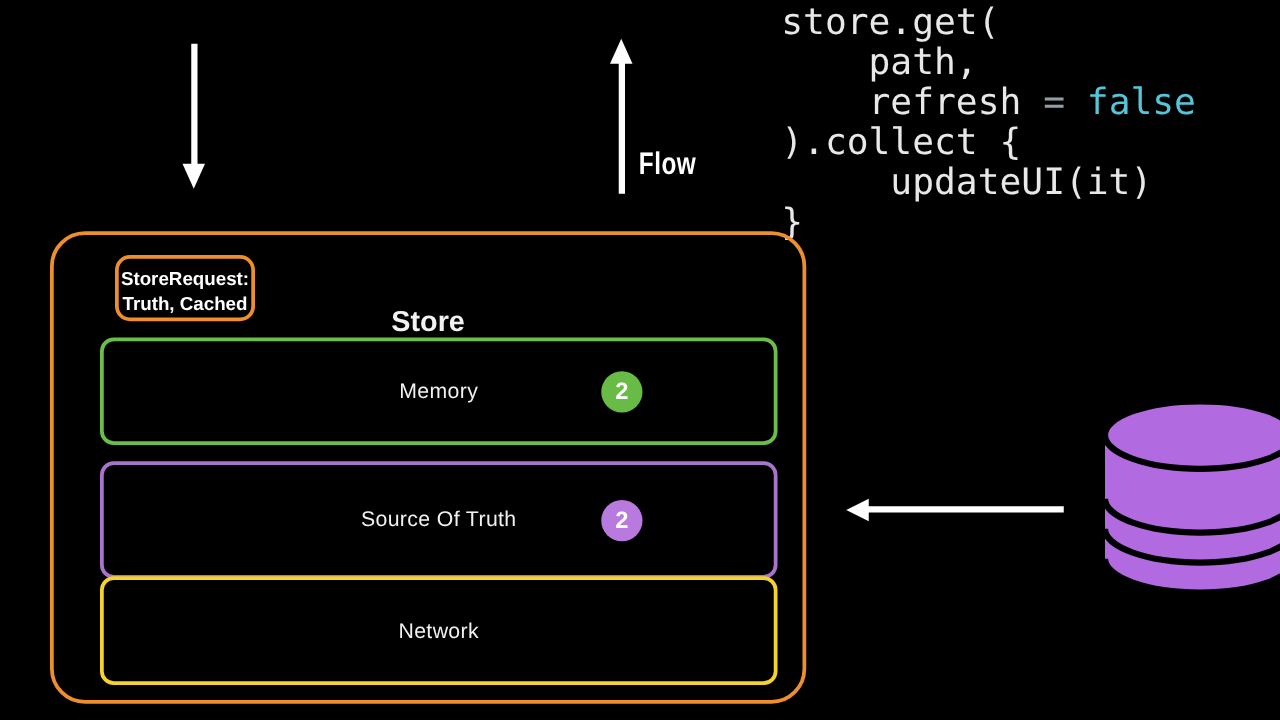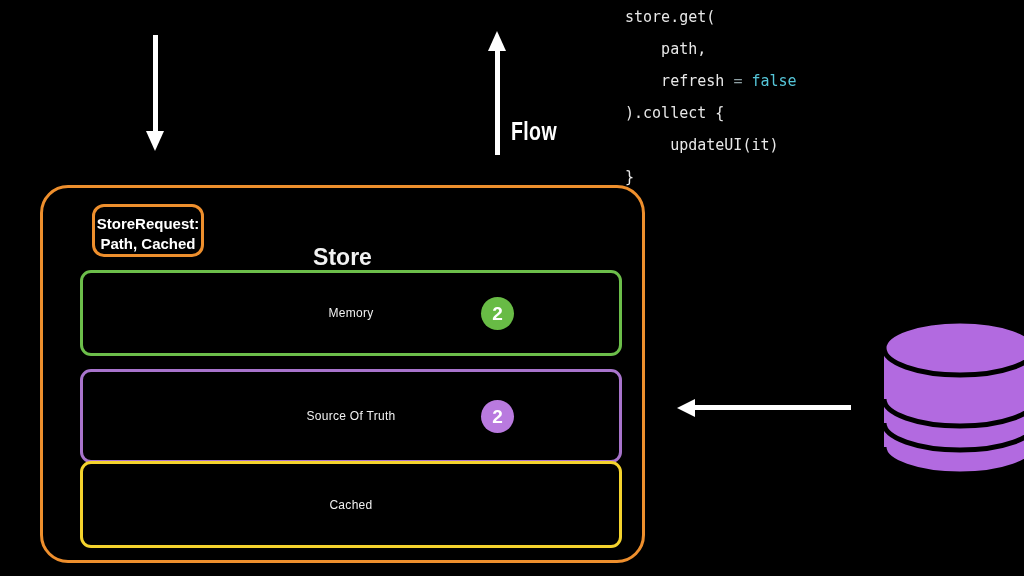--- a/index.html
+++ b/index.html
@@ -7,21 +7,21 @@
     width: 1024px; height: 576px; overflow: hidden;
     font-family: "Liberation Sans", sans-serif;
     background: #000;
   }
   .canvas { position: relative; width: 1024px; height: 576px; overflow: hidden; }
 
   
   .code-block {
     position: absolute; left: 625px; top: 1px;
     font-family: "DejaVu Sans Mono", monospace;
-    font-size: 15px; line-height: 32px;
+    font-size: 29px; line-height: 32px;
     white-space: pre;
   }
 
   
   .vline { position: absolute; width: 5px; background: #fff; }
   .hline { position: absolute; height: 5px; background: #fff; }
   .tri-down { position: absolute; width: 0; height: 0;
     border-left: 9px solid transparent; border-right: 9px solid transparent;
     border-top: 20px solid #fff; }
   .tri-up { position: absolute; width: 0; height: 0;
@@ -53,21 +53,21 @@
     display: flex; flex-direction: column; align-items: center; justify-content: flex-end;
     color: #fff; font-weight: 700; font-size: 15px; line-height: 20px;
   }
 
   
   .layer-box {
     position: absolute; left: 80px; width: 542px;
     box-sizing: border-box; border: 3px solid; border-radius: 11px;
     display: flex; align-items: center; justify-content: center;
   }
-  .layer-label { color: #f1f1f1; font-size: 12px; letter-spacing: 0.3px; }
+  .layer-label { color: #f1f1f1; font-size: 17px; letter-spacing: 0.3px; }
   .count-badge {
     position: absolute; width: 33px; height: 33px; border-radius: 50%;
     display: flex; align-items: center; justify-content: center;
     color: #fff; font-weight: 700; font-size: 19px;
   }
 
   .db-icon { position: absolute; left: 880px; top: 318px; }
 </style>
 </head>
 <body>
@@ -87,35 +87,35 @@
   <div class="flow-label">Flow</div>
 
   <div class="code-block"><div class="code-line"><span style="color: rgb(232, 232, 232);">store.get(</span></div><div class="code-line"><span style="color: rgb(232, 232, 232);">    path,</span></div><div class="code-line"><span style="color: rgb(232, 232, 232);">    refresh </span><span style="color: rgb(143, 160, 164);">=</span><span style="color: rgb(232, 232, 232);"> </span><span style="color: rgb(85, 198, 217);">false</span></div><div class="code-line"><span style="color: rgb(232, 232, 232);">).collect {</span></div><div class="code-line"><span style="color: rgb(232, 232, 232);">     updateUI(it)</span></div><div class="code-line"><span style="color: rgb(232, 232, 232);">}</span></div></div>
 
   <div class="store-container" style="border-color: rgb(238, 143, 45);"></div>
 
   <div class="store-title">Store</div>
 
   <div class="request-badge" style="border-color: rgb(238, 143, 45);">
     <div>StoreRequest:</div>
-    <div>Path, Cached</div>
+    <div>Truth, Cached</div>
   </div>
 
   <div class="layer-box" style="top: 270px; height: 86px; border-color: rgb(108, 190, 74);">
     <span class="layer-label">Memory</span>
   </div>
   <div class="count-badge" style="left: 481px; top: 297px; background: rgb(104, 187, 69);">2</div>
 
   <div class="layer-box" style="top: 369px; height: 94px; border-color: rgb(168, 116, 204);">
     <span class="layer-label">Source Of Truth</span>
   </div>
   <div class="count-badge" style="left: 481px; top: 400px; background: rgb(185, 122, 223);">2</div>
 
   <div class="layer-box" style="top: 461px; height: 87px; border-color: rgb(244, 211, 45);">
-    <span class="layer-label">Cached</span>
+    <span class="layer-label">Network</span>
   </div>
 
   <div>
     <div class="tri-left" style="left:677px; top:399px;"></div>
     <div class="hline" style="left:694px; top:405px; width:157px;"></div>
   </div>
 
   <svg class="db-icon" width="160" height="158" viewBox="0 0 160 158">
     <path d="M4,30 A76,27 0 0 1 156,30 L156,129 A76,27 0 0 1 4,129 Z" fill="#b26ae0"></path>
     <path d="M4,81 A76,27 0 0 0 156,81" stroke="#000" stroke-width="5" fill="none"></path>

